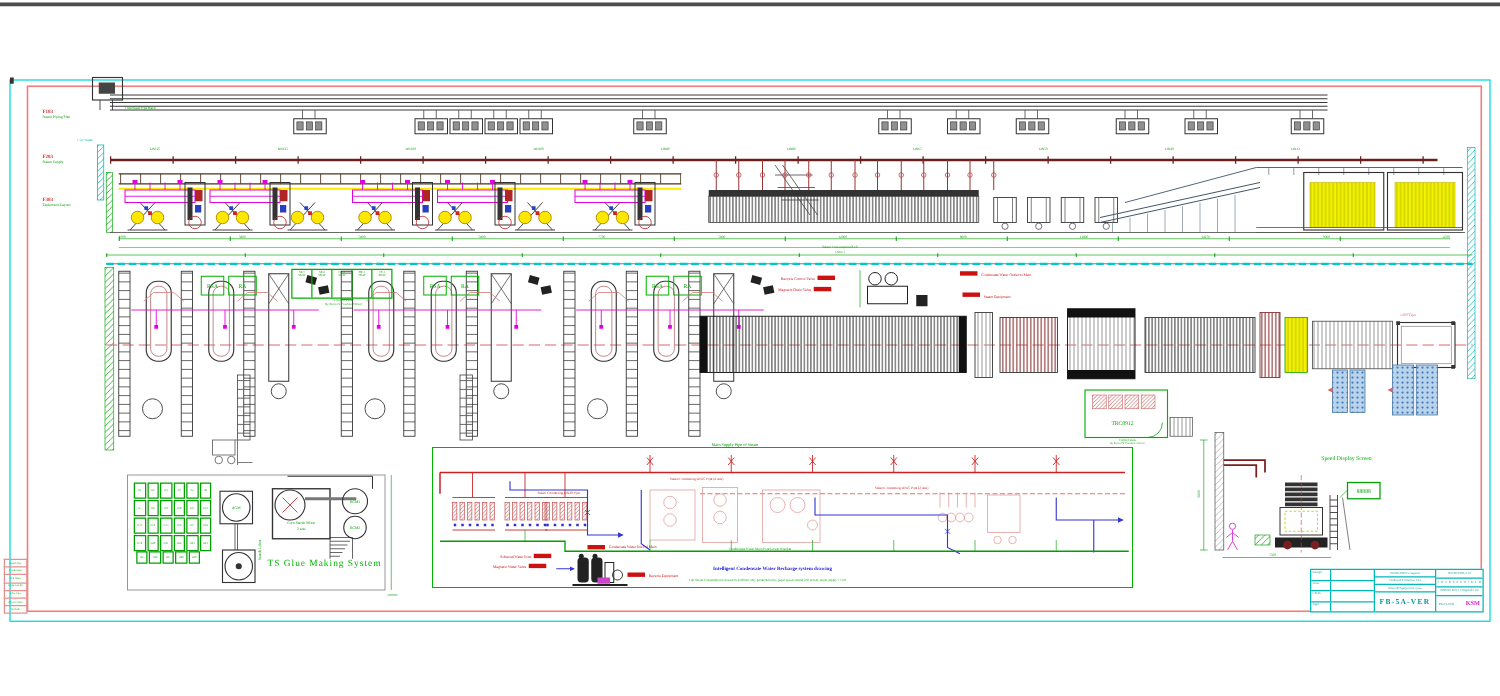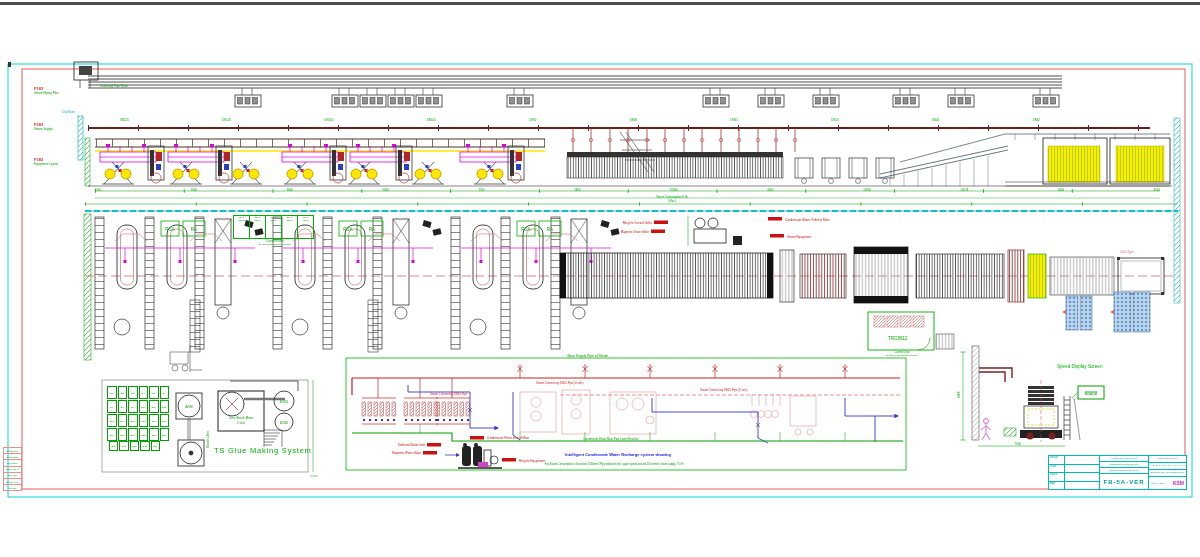--- a/index.html
+++ b/index.html
@@ -1,17 +1,17 @@
 <!DOCTYPE html>
 <html><head>
 <meta charset="utf-8">
 <style>
   html,body{margin:0;padding:0;background:#fff;}
   #stage{position:relative;width:1200px;height:557px;background:#ffffff;overflow:hidden;
-         font-family:Liberation Sans, sans-serif;}
+         font-family:Liberation Serif, serif;}
   #topline{position:absolute;left:0;top:2px;width:1200px;height:2.5px;background:#4d4d4d;}
   svg{position:absolute;left:0;top:0;}
   .ov{position:absolute;z-index:5;}
   
   #mtags{left:34px;top:86px;height:80px;display:flex;flex-direction:column;justify-content:space-between;}
   .mtag .code{color:#d03030;font-size:4px;font-weight:bold;}
   .mtag .lbl{color:#00a000;font-size:3px;white-space:nowrap;}
   
   .dimrow{display:flex;justify-content:space-between;font-size:2.8px;color:#00a000;}
   #dims1{left:95px;top:188px;width:1065px;}

